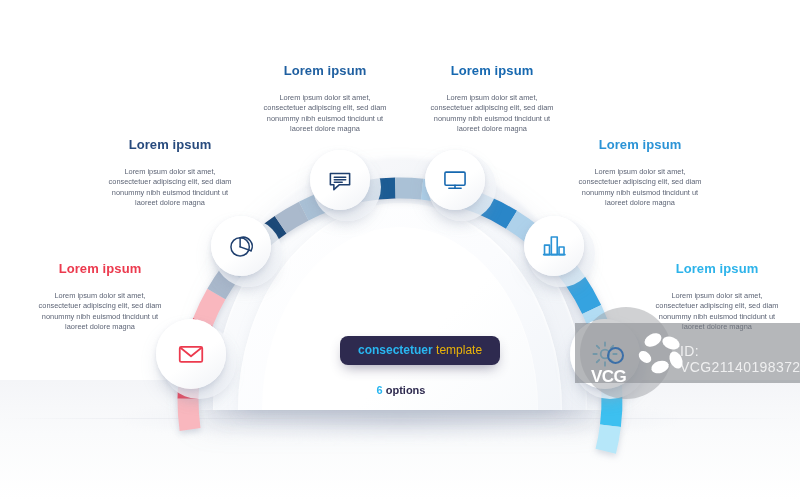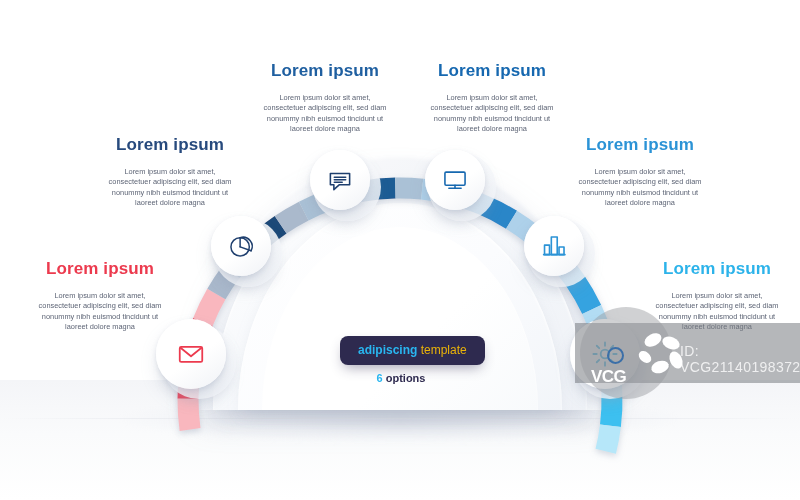--- a/index.html
+++ b/index.html
@@ -97,21 +97,21 @@
     position: absolute;
     border-radius: 50%;
     background: linear-gradient(145deg, rgba(255,255,255,0.92), rgba(238,241,246,0.85));
     box-shadow: 0 8px 16px -8px rgba(150,160,180,0.40);
   }
   .node svg { display: block; }
 
   
   .tblock { position: absolute; width: 160px; }
   .tblock .ttitle {
-    font-size: 17px;
+    font-size: 13px;
     font-weight: bold;
     line-height: 14px;
     margin: 0 0 4px 0;
     letter-spacing: 0.1px;
   }
   .tblock .tbody {
     font-size: 7.4px;
     line-height: 10.4px;
     color: #5d6475;
     margin: 15px;
@@ -127,21 +127,21 @@
     background: #2e2a4f;
     color: #ffffff;
     font-size: 12px;
     white-space: nowrap;
     box-shadow: 0 6px 13px -4px rgba(46,42,79,0.45);
   }
   .badge .b1 { color: #29b6f0; font-weight: bold; }
   .badge .b2 { color: #eab308; font-weight: normal; }
   .sublabel {
     position: absolute;
-    left: 340px; top: 372px;
+    left: 340px; top: 384px;
     width: 122px;
     text-align: center;
     font-size: 11px;
     font-weight: bold;
     color: #2e2a4f;
     white-space: nowrap;
   }
   .sublabel .n { color: #29b6f0; }
 
   
@@ -317,21 +317,21 @@
     <p class="ttitle" style="color: rgb(43, 147, 214);">Lorem ipsum</p>
     <p class="tbody">Lorem ipsum dolor sit amet, consectetuer adipiscing elit, sed diam nonummy nibh euismod tincidunt ut laoreet dolore magna</p>
   </div>
 
   <div class="tblock t-center" style="left:637px; top:262px;">
     <p class="ttitle" style="color: rgb(44, 179, 234);">Lorem ipsum</p>
     <p class="tbody">Lorem ipsum dolor sit amet, consectetuer adipiscing elit, sed diam nonummy nibh euismod tincidunt ut laoreet dolore magna</p>
   </div>
 
   <div class="badge">
-    <span class="b1">adipiscing</span><span class="b2"> </span><span class="b2">template</span>
+    <span class="b1">consectetuer</span><span class="b2"> </span><span class="b2">template</span>
   </div>
   <div class="sublabel">
     <span class="n">6</span>
     <span>options</span>
   </div>
 
   <div class="wm">
     <div class="wm-logo"></div>
     <div class="wm-ring"></div>
     <div class="wm-vcg">VCG</div>

